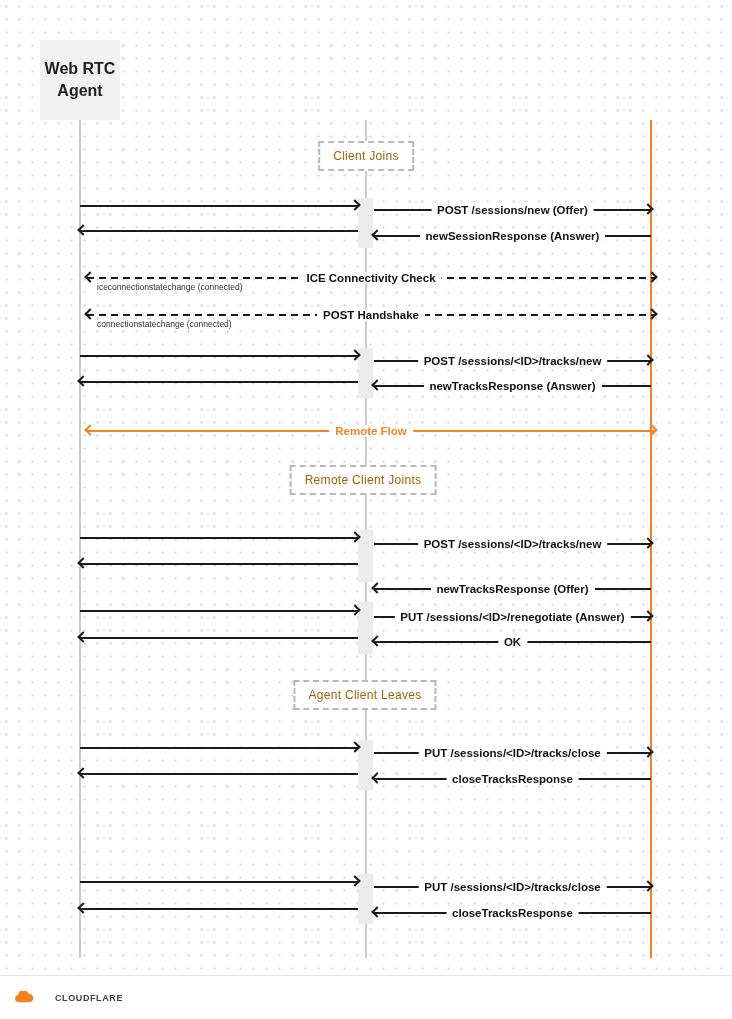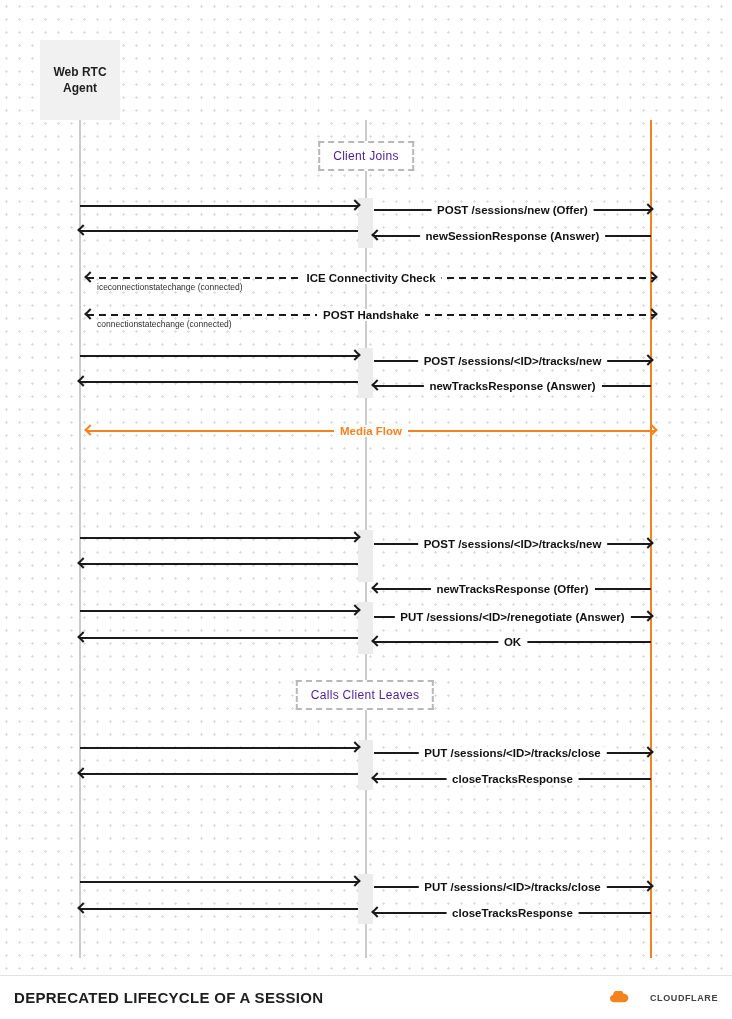--- a/index.html
+++ b/index.html
@@ -10,35 +10,35 @@
   }
   .diagram {
     position:absolute; left:0; top:0; width:732px; height:975px;
     background-image:radial-gradient(circle, #dedede 1.1px, transparent 1.1px);
     background-size:13px 13px;
   }
   
   .actor {
     position:absolute; top:40px; width:80px; height:80px;
     display:flex; flex-direction:column; align-items:center; justify-content:center;
-    text-align:center; font-weight:bold; font-size:12px; color:#1f1f1f; line-height:1.35;
+    text-align:center; font-weight:bold; font-size:16px; color:#1f1f1f; line-height:1.35;
   }
   .actor.gray { background:#f1f1f1; }
   .actor.calls { background:#fdf2e4; top:38px; height:84px; gap:6px; }
   .actor .phone svg { display:block; }
   
   .lifeline { position:absolute; top:120px; width:2px; height:838px; background:#cbcbcb; }
   .lifeline.orange { background:#f6821f; }
   
   .act { position:absolute; left:358px; width:15px; background:#ececec; }
   
   .section {
     position:absolute; left:366px; transform:translateX(-50%);
     border:2px dashed #b8b8b8; background:#fff; padding:6px 13px;
-    font-size:12px; color:#4c1d95; letter-spacing:.3px; white-space:nowrap;
+    font-size:12px; color:#a16207; letter-spacing:.3px; white-space:nowrap;
   }
   
   .msg { position:absolute; height:2px; }
   .half-l { left:80px;  width:278px; }
   .half-r { left:374px; width:277px; }
   .full   { left:87px;  width:568px; }
   .msg .line { position:absolute; left:0; right:0; top:0; height:2px; background:#1a1a1a; display:block; }
   .msg.dashed .line { background:repeating-linear-gradient(90deg,#1a1a1a 0 7px,transparent 7px 12px); }
   .msg.orange .line { background:#f6821f; }
   .head {
@@ -83,21 +83,22 @@
     <div class="lifeline orange" style="left:650px"></div>
 
     <div class="act" style="top:198px;height:50px"></div>
     <div class="act" style="top:348px;height:50px"></div>
     <div class="act" style="top:530px;height:52px"></div>
     <div class="act" style="top:602px;height:52px"></div>
     <div class="act" style="top:740px;height:50px"></div>
     <div class="act" style="top:874px;height:50px"></div>
 
     <div class="section" style="top:141px"><span>Client Joins</span></div>
-    <div class="section" style="top:680px;left:365px"><span>Calls Client Leaves</span></div>
+    <div class="section" style="top:465px;left:363px"><span>Remote Client Joints</span></div>
+    <div class="section" style="top:680px;left:365px"><span>Agent Client Leaves</span></div>
 
     <div class="msg half-l" style="top:205px">
         <i class="line"></i>
         <i class="head hr"></i>
       </div>
     <div class="msg half-r" style="top:209px">
         <i class="line"></i>
         <i class="head hr"></i>
         <span class="lbl">POST /sessions/new (Offer)</span>
       </div>
@@ -142,21 +143,21 @@
     <div class="msg half-r" style="top:385px">
         <i class="line"></i>
         <i class="head hl"></i>
         <span class="lbl">newTracksResponse (Answer)</span>
       </div>
 
     <div class="msg full orange" style="top:430px">
         <i class="line"></i>
         <i class="head hl"></i>
         <i class="head hr"></i>
-        <span class="lbl">Media Flow</span>
+        <span class="lbl">Remote Flow</span>
       </div>
 
     <div class="msg half-l" style="top:537px">
         <i class="line"></i>
         <i class="head hr"></i>
       </div>
     <div class="msg half-r" style="top:543px">
         <i class="line"></i>
         <i class="head hr"></i>
         <span class="lbl">POST /sessions/&lt;ID&gt;/tracks/new</span>
@@ -224,21 +225,20 @@
       </div>
     <div class="msg half-r" style="top:912px">
         <i class="line"></i>
         <i class="head hl"></i>
         <span class="lbl">closeTracksResponse</span>
       </div>
 
   </div>
 
   <div class="footer">
-    <span class="title">DEPRECATED LIFECYCLE OF A SESSION</span>
     <span class="brand">
       <span>
         <svg width="22" height="12" viewBox="0 0 32 16">
             <path d="M23 15.5H6.8a5.3 5.3 0 0 1-1-10.5A8 8 0 0 1 21.3 3.4 6.1 6.1 0 0 1 23 15.5z" fill="#f6821f"></path>
           </svg>
       </span>
       <span class="name">CLOUDFLARE</span>
     </span>
   </div>
 </div>

